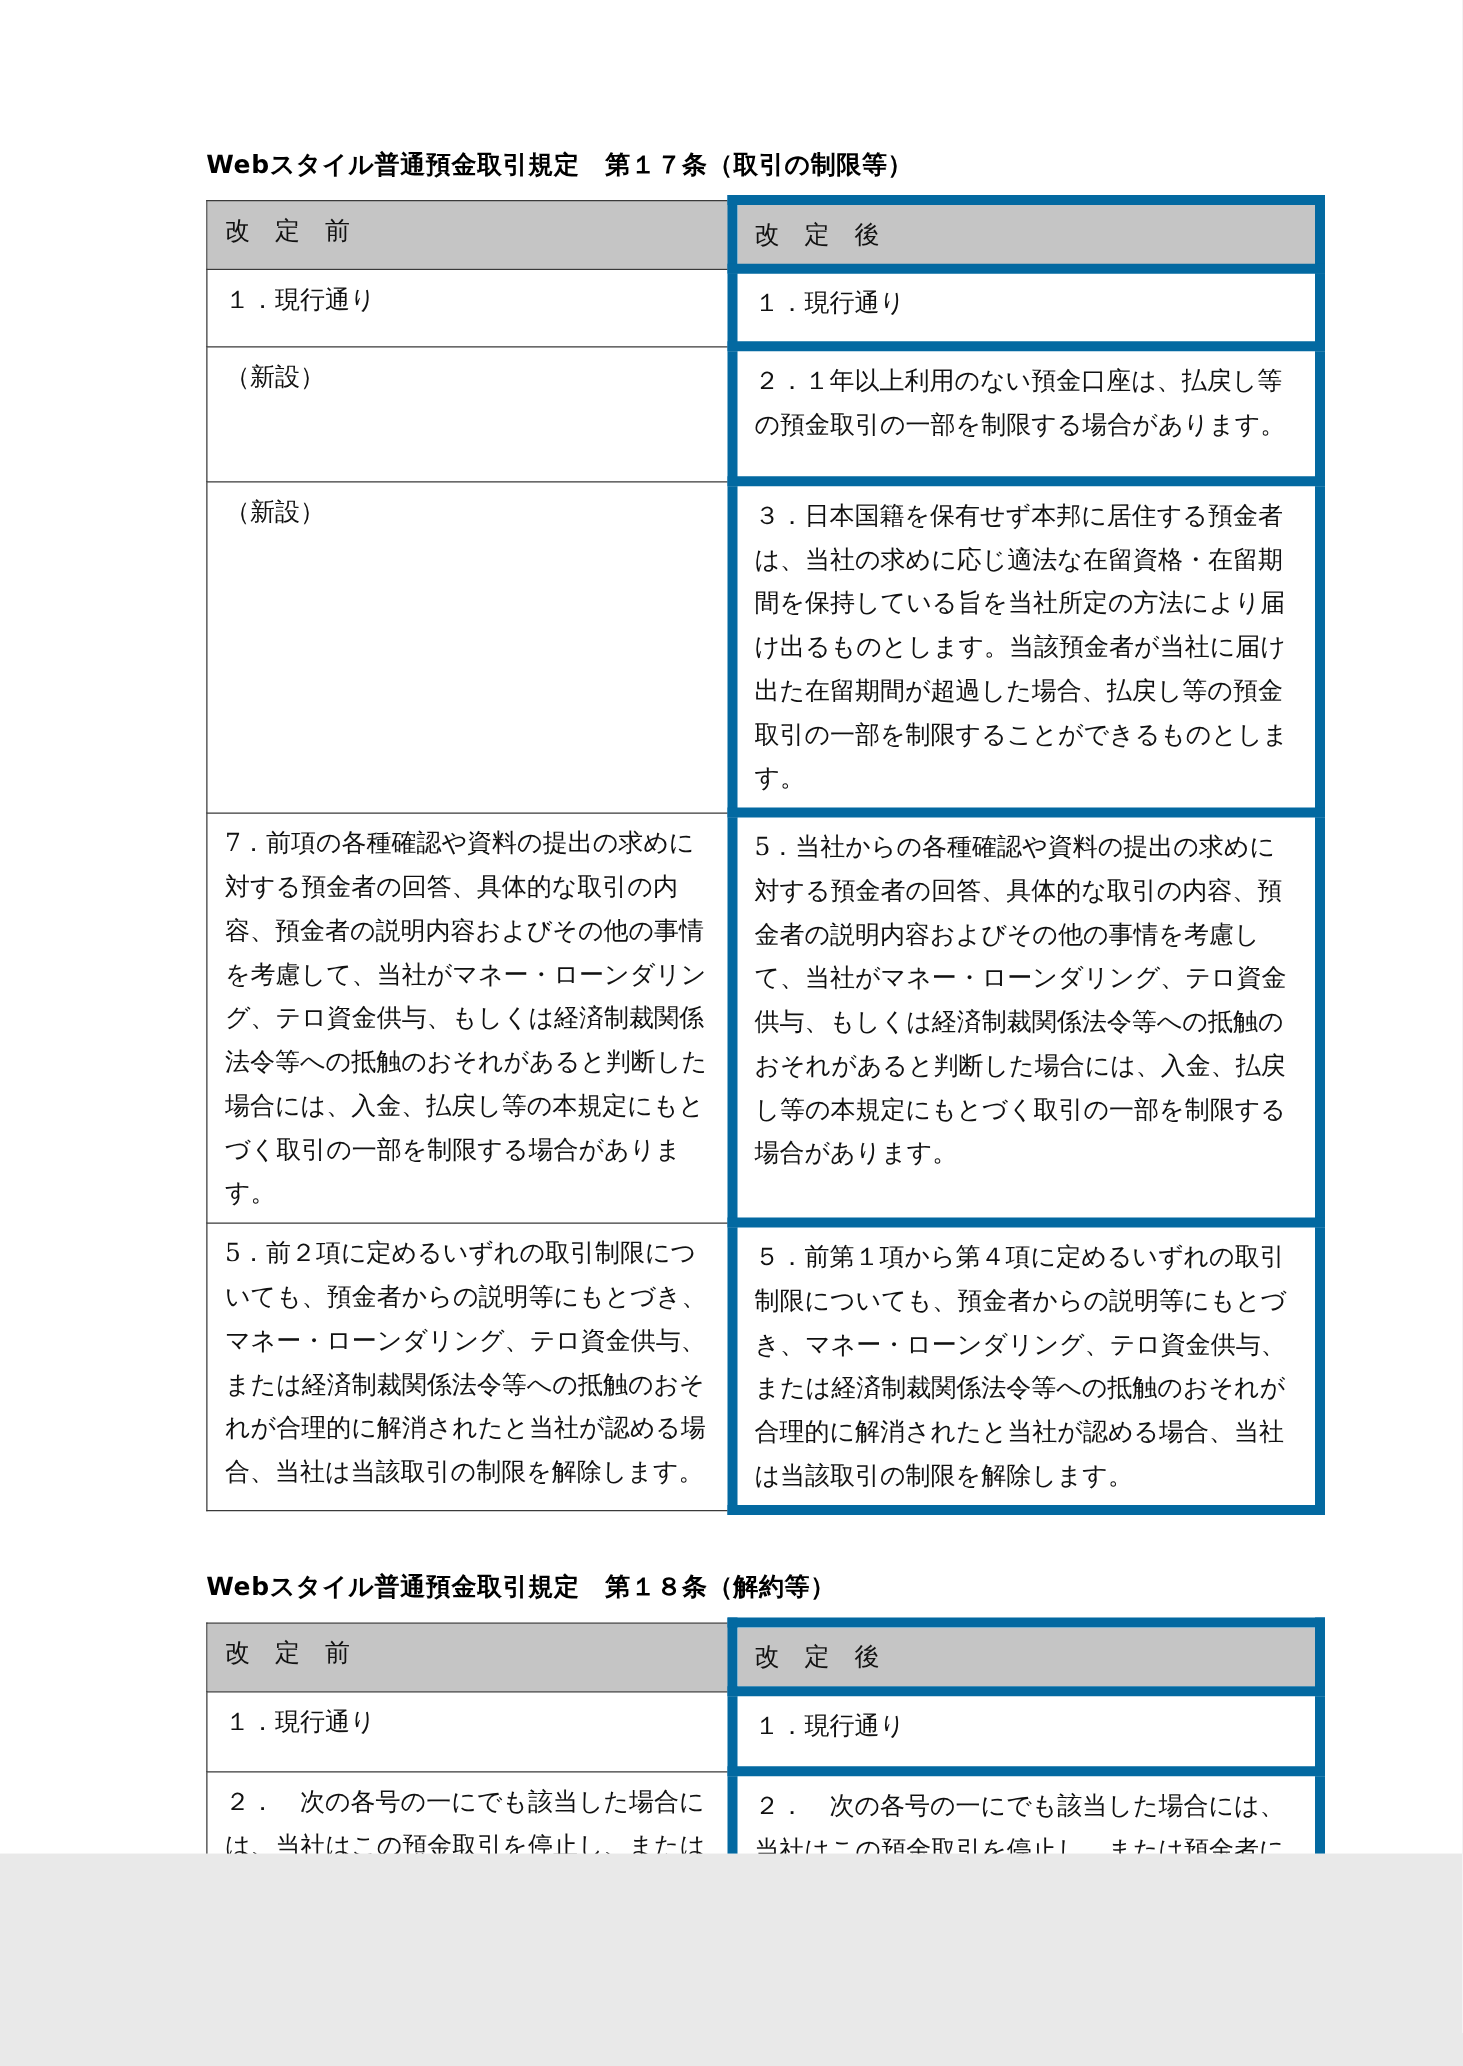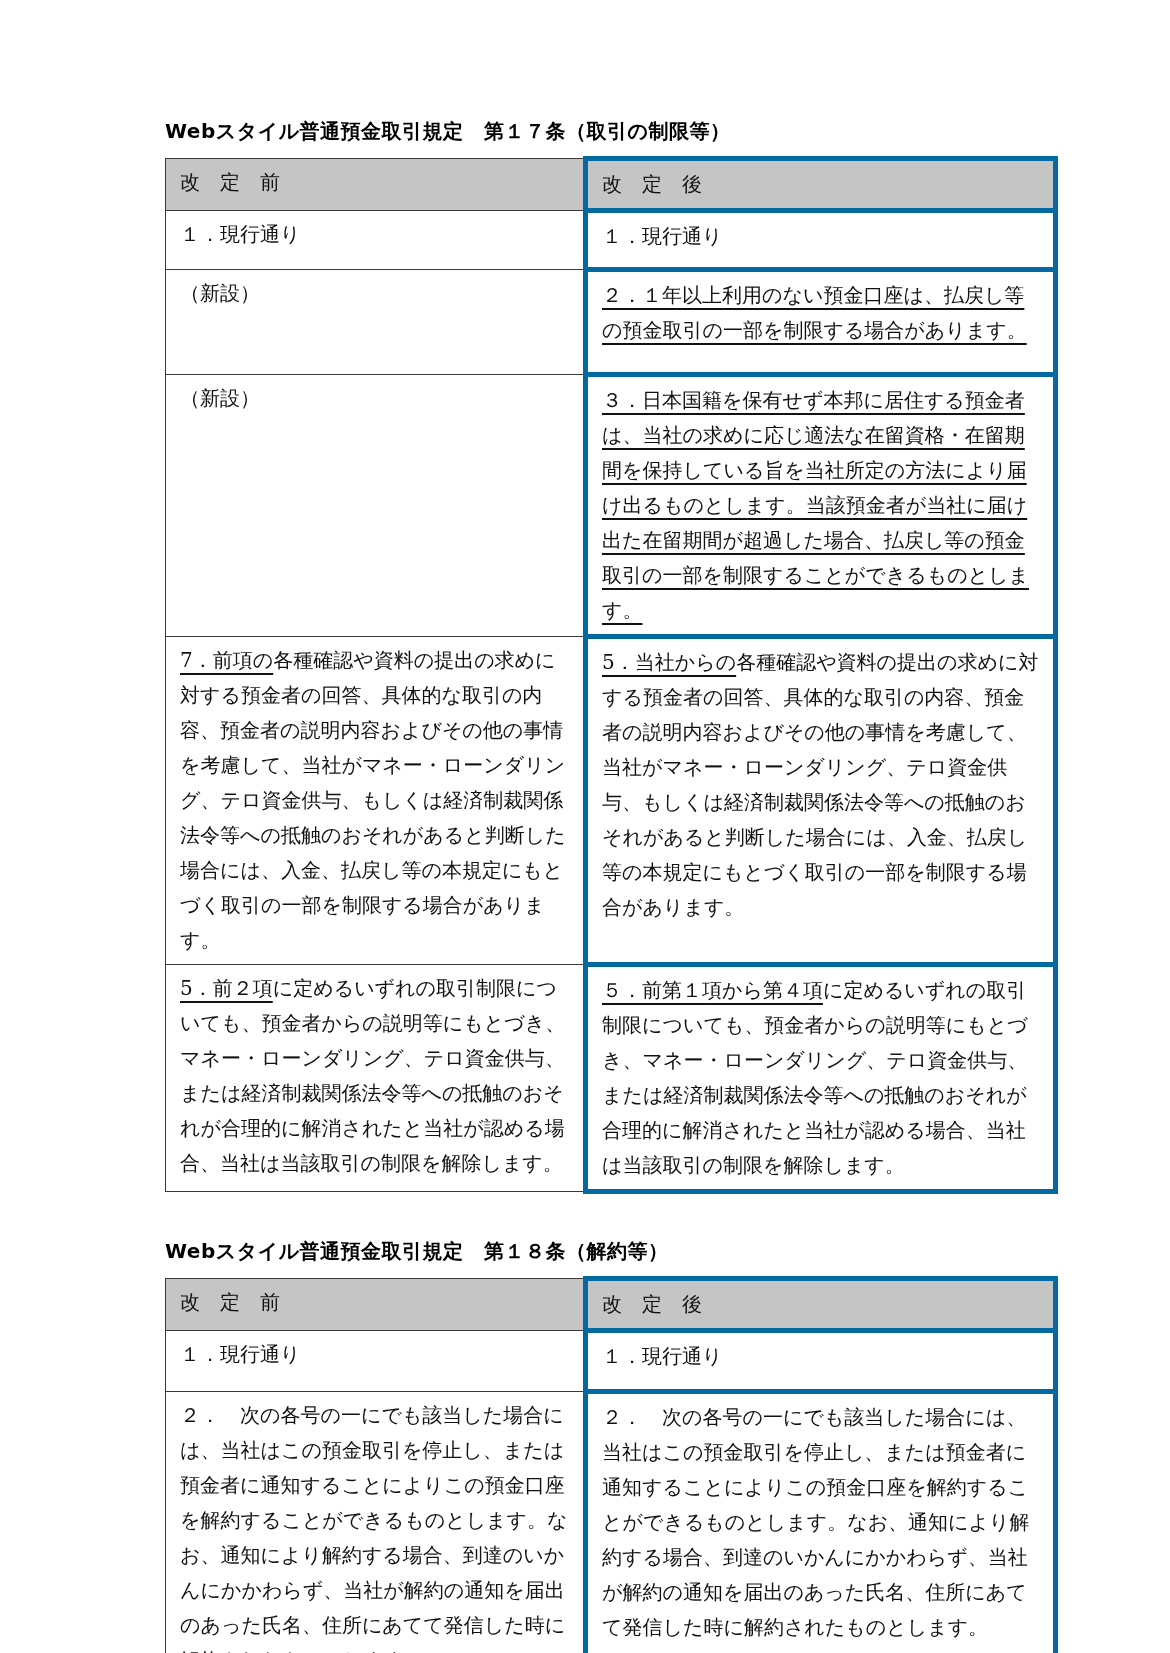--- a/index.html
+++ b/index.html
@@ -1,18 +1,18 @@
 <!DOCTYPE html>
 <html lang="ja"><head>
 <meta charset="utf-8">
 <style>
   html,body{margin:0;padding:0;background:#e9e9e9;}
   .page{
     position:relative;
-    width:1170px;height:1653px;
+    width:1170px;height:1483px;
     background:#ffffff;
     box-sizing:border-box;
     padding:119px 115px 0 165px;
     overflow:hidden;
     font-family:"DejaVu Serif","Liberation Serif",serif;
     color:#111;
   }
   .sec-title{
     font-family:"DejaVu Sans","Liberation Sans",sans-serif;
     font-weight:600;
@@ -40,23 +40,22 @@
   }
   td.hb,td.ha{
     background:#c5c5c5;
     text-align:center;
     vertical-align:middle;
     padding:2px 4px;
     font-size:20px;
     line-height:26px;
   }
   td.hb,td.cb{border:1px solid #3a3a3a;}
-  td.ha,td.ca{border:5px solid #0369a1;}
+  td.ha,td.ca{border:8px solid #0369a1;}
   .u{
-    text-decoration:underline;
     text-decoration-thickness:1.5px;
     text-underline-offset:6px;
   }
   
   .t17 .rhH td{height:28px;}
   .t17 .rh1 td{height:42px;}
   .t17 .rh2 td{height:88px;}
   .t17 .rh3 td{height:200px;}
   .t17 .rh4 td{height:272px;}
   .t17 .rh5 td{height:202px;}

